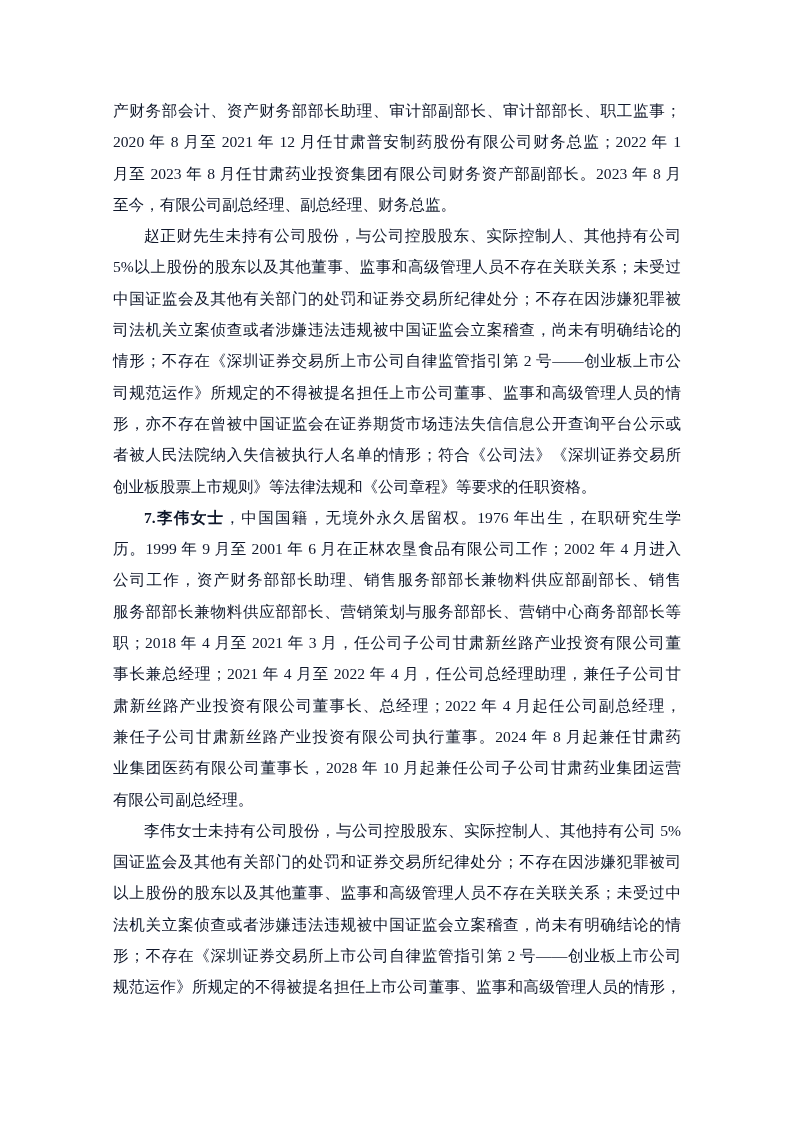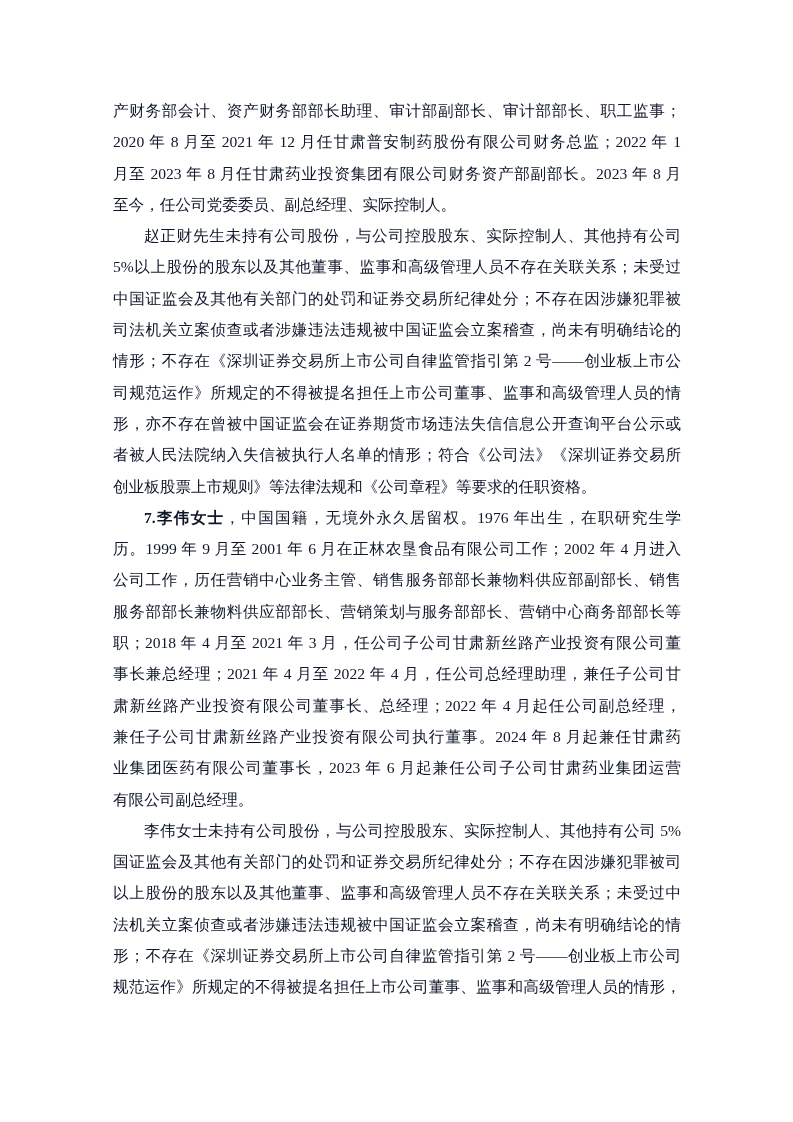--- a/index.html
+++ b/index.html
@@ -40,45 +40,45 @@
 </head>
 <body>
 
 <div class="page">
   <div class="content">
 
     <div class="para">
       <div class="line j">产财务部会计、资产财务部部长助理、审计部副部长、审计部部长、职工监事；</div>
       <div class="line j">2020 年 8 月至 2021 年 12 月任甘肃普安制药股份有限公司财务总监；2022 年 1</div>
       <div class="line j">月至 2023 年 8 月任甘肃药业投资集团有限公司财务资产部副部长。2023 年 8 月</div>
-      <div class="line">至今，任公司党委委员、副总经理、实际控制人。</div>
+      <div class="line">至今，有限公司副总经理、副总经理、财务总监。</div>
     </div>
 
     <div class="para">
       <div class="line j indent">赵正财先生未持有公司股份，与公司控股股东、实际控制人、其他持有公司</div>
       <div class="line j">5%以上股份的股东以及其他董事、监事和高级管理人员不存在关联关系；未受过</div>
       <div class="line j">中国证监会及其他有关部门的处罚和证券交易所纪律处分；不存在因涉嫌犯罪被</div>
       <div class="line j">司法机关立案侦查或者涉嫌违法违规被中国证监会立案稽查，尚未有明确结论的</div>
       <div class="line j">情形；不存在《深圳证券交易所上市公司自律监管指引第 2 号——创业板上市公</div>
       <div class="line j">司规范运作》所规定的不得被提名担任上市公司董事、监事和高级管理人员的情</div>
       <div class="line j">形，亦不存在曾被中国证监会在证券期货市场违法失信信息公开查询平台公示或</div>
       <div class="line j">者被人民法院纳入失信被执行人名单的情形；符合《公司法》《深圳证券交易所</div>
       <div class="line">创业板股票上市规则》等法律法规和《公司章程》等要求的任职资格。</div>
     </div>
 
     <div class="para">
       <div class="line j indent"><span class="bold">7.李伟女士</span><span>，中国国籍，无境外永久居留权。1976 年出生，在职研究生学</span></div>
       <div class="line j">历。1999 年 9 月至 2001 年 6 月在正林农垦食品有限公司工作；2002 年 4 月进入</div>
-      <div class="line j">公司工作，历任营销中心业务主管、销售服务部部长兼物料供应部副部长、销售</div>
+      <div class="line j">公司工作，资产财务部部长助理、销售服务部部长兼物料供应部副部长、销售</div>
       <div class="line j">服务部部长兼物料供应部部长、营销策划与服务部部长、营销中心商务部部长等</div>
       <div class="line j">职；2018 年 4 月至 2021 年 3 月，任公司子公司甘肃新丝路产业投资有限公司董</div>
       <div class="line j">事长兼总经理；2021 年 4 月至 2022 年 4 月，任公司总经理助理，兼任子公司甘</div>
       <div class="line j">肃新丝路产业投资有限公司董事长、总经理；2022 年 4 月起任公司副总经理，</div>
       <div class="line j">兼任子公司甘肃新丝路产业投资有限公司执行董事。2024 年 8 月起兼任甘肃药</div>
-      <div class="line j">业集团医药有限公司董事长，2023 年 6 月起兼任公司子公司甘肃药业集团运营</div>
+      <div class="line j">业集团医药有限公司董事长，2028 年 10 月起兼任公司子公司甘肃药业集团运营</div>
       <div class="line">有限公司副总经理。</div>
     </div>
 
     <div class="para">
       <div class="line j indent">李伟女士未持有公司股份，与公司控股股东、实际控制人、其他持有公司 5%</div>
       <div class="line j">国证监会及其他有关部门的处罚和证券交易所纪律处分；不存在因涉嫌犯罪被司</div>
       <div class="line j">以上股份的股东以及其他董事、监事和高级管理人员不存在关联关系；未受过中</div>
       <div class="line j">法机关立案侦查或者涉嫌违法违规被中国证监会立案稽查，尚未有明确结论的情</div>
       <div class="line j">形；不存在《深圳证券交易所上市公司自律监管指引第 2 号——创业板上市公司</div>
       <div class="line j">规范运作》所规定的不得被提名担任上市公司董事、监事和高级管理人员的情形，</div>

